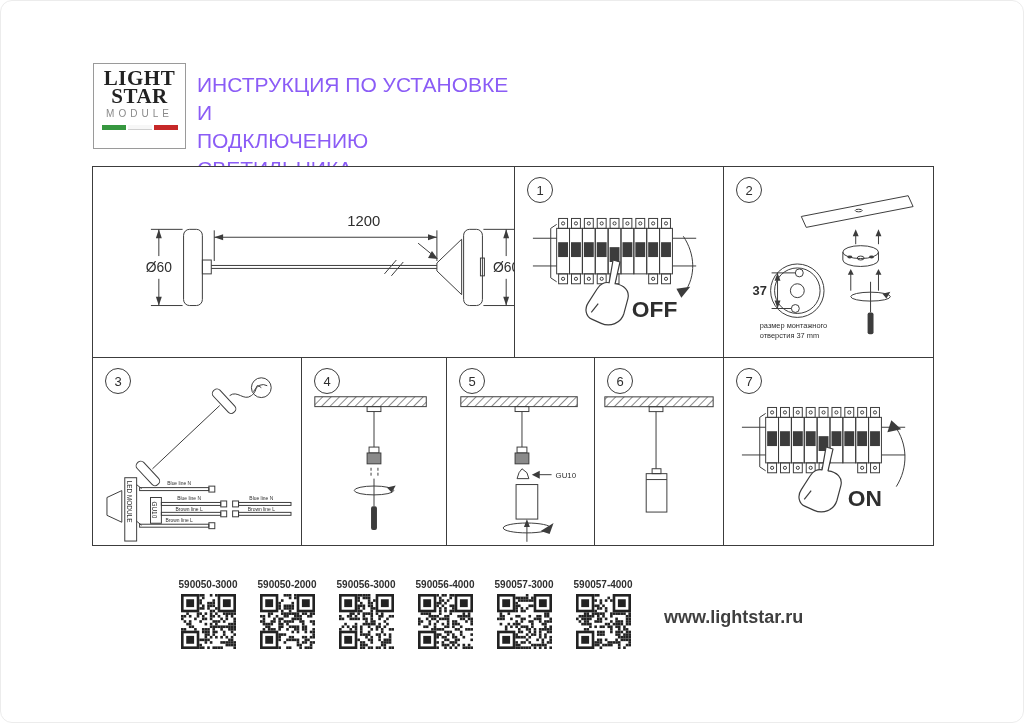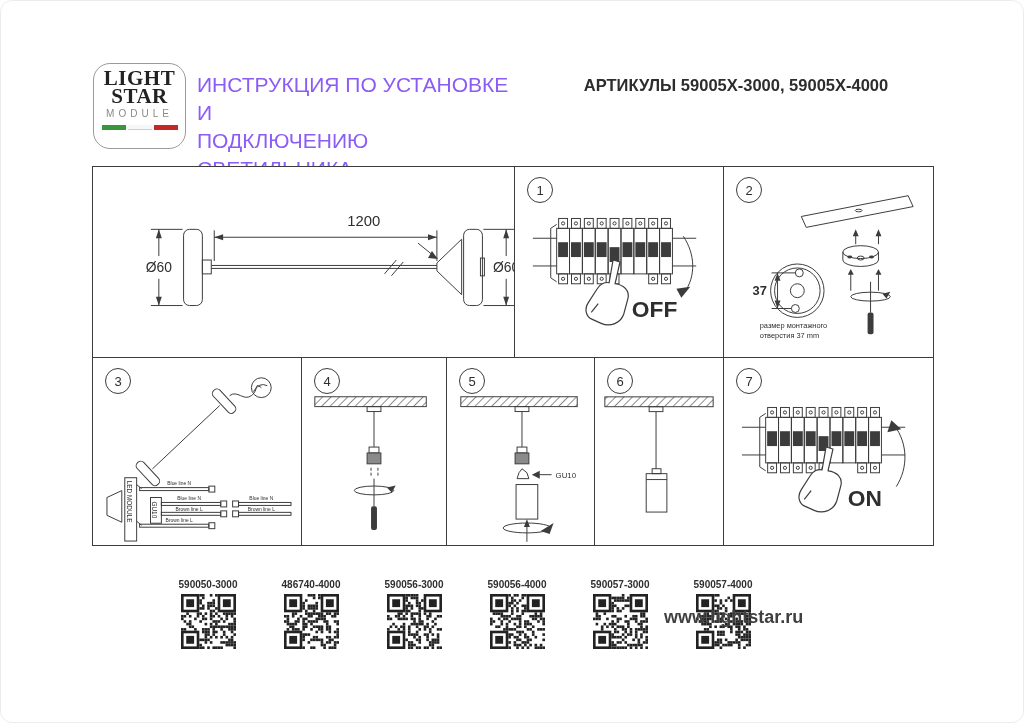--- a/index.html
+++ b/index.html
@@ -1,19 +1,19 @@
 <!DOCTYPE html>
 <html><head>
 <meta charset="utf-8">
 <style>
   html,body{margin:0;padding:0;background:#ffffff;}
   .page{position:relative;width:1024px;height:723px;background:#fff;
         font-family:"Liberation Sans", sans-serif;color:#2e2e2e;overflow:hidden;
         border:1px solid #ececec;border-radius:12px;box-sizing:border-box;}
-  .abs{position:absolute;border-radius:17px;}
+  .abs{position:absolute;}
   
   .logo-box{left:92px;top:62px;width:93px;height:86px;border:1px solid #9a9a9a;
             background:#fff;text-align:center;box-sizing:border-box;padding-top:5px;}
   .logo-word{font-family:"Liberation Serif", serif;font-weight:700;font-size:21px;
              line-height:18px;color:#222;letter-spacing:0.5px;}
   .logo-group{font-size:10px;letter-spacing:4px;color:#8a8a8a;margin-top:3px;}
   .flag{display:flex;justify-content:center;gap:2px;margin-top:6px;}
   .flag span{display:inline-block;width:24px;height:5px;}
   .flag .g{background:#36973f;}
   .flag .w{background:#f7f7f7;border-bottom:1px solid #cfcfcf;box-sizing:border-box;}
@@ -23,21 +23,21 @@
   .series-block{left:545px;top:68px;width:380px;text-align:center;}
   .series-name{font-size:17px;font-weight:700;color:#2d2d2d;}
   .series-articles{font-size:16.5px;font-weight:700;color:#2d2d2d;margin-top:7px;}
   
   .panel{position:absolute;border:1px solid #3c3c3c;background:#fff;box-sizing:border-box;}
   .panel svg{display:block;width:100%;height:100%;}
   .badge{position:absolute;top:10px;left:12px;width:24px;height:24px;border:1px solid #3c3c3c;
          border-radius:50%;display:flex;align-items:center;justify-content:center;
          font-size:13px;color:#2e2e2e;background:#fff;z-index:2;}
   
-  .qr-row{left:176px;top:578px;display:flex;gap:24px;}
+  .qr-row{left:176px;top:578px;display:flex;}
   .qr-item{width:62px;margin-right:17px;text-align:center;}
   .qr-label{font-size:10px;font-weight:600;color:#2f2f2f;white-space:nowrap;}
   .qr-img{width:55px;height:55px;margin:4px auto 0;}
   .website{left:663px;top:606px;font-size:18px;font-weight:700;color:#3f3f3f;}
   svg text{font-family:"Liberation Sans", sans-serif;fill:#2e2e2e;}
   .ln{stroke:#3c3c3c;fill:none;stroke-width:1;}
   .fil{fill:#3c3c3c;stroke:none;}
 </style>
 </head>
 <body>
@@ -52,21 +52,20 @@
       <span class="g"></span>
         <span class="w"></span>
         <span class="r"></span>
     </div>
   </div>
   <div class="abs doc-title">
     <div>ИНСТРУКЦИЯ ПО УСТАНОВКЕ И</div>
     <div>ПОДКЛЮЧЕНИЮ СВЕТИЛЬНИКА</div>
   </div>
   <div class="abs series-block">
-    <div class="series-articles">АРТИКУЛЫ 59005X-3000, 59005X-4000</div>
   </div>
 
   <div class="panel" style="left:91px;top:165px;width:481px;height:192px;">
     <svg viewBox="0 0 423 192">
 
       <text x="243" y="60" font-size="15" text-anchor="middle">1200</text>
       <line class="ln" x1="92" y1="71" x2="317" y2="71"></line>
       <polygon class="fil" points="92,71 101,68 101,74"></polygon>
       <polygon class="fil" points="317,71 308,68 308,74"></polygon>
       <line class="ln" x1="92" y1="64" x2="92" y2="95"></line>
@@ -471,21 +470,21 @@
             <rect x="52.38" y="52.38" width="2.62" height="2.62"></rect>
             <rect x="1.31" y="1.31" width="15.71" height="15.71" fill="none" stroke="#222" stroke-width="2.62"></rect>
             <rect x="5.24" y="5.24" width="7.86" height="7.86"></rect>
             <rect x="37.98" y="1.31" width="15.71" height="15.71" fill="none" stroke="#222" stroke-width="2.62"></rect>
             <rect x="41.90" y="5.24" width="7.86" height="7.86"></rect>
             <rect x="1.31" y="37.98" width="15.71" height="15.71" fill="none" stroke="#222" stroke-width="2.62"></rect>
             <rect x="5.24" y="41.90" width="7.86" height="7.86"></rect>
           </svg></div>
     </div>
     <div class="qr-item">
-      <div class="qr-label">486740-4000</div>
+      <div class="qr-label">590050-2000</div>
       <div class="qr-img"><svg viewBox="0 0 55 55" width="55" height="55" fill="#222">
             <rect x="23.57" y="0.00" width="2.62" height="2.62"></rect>
             <rect x="26.19" y="0.00" width="2.62" height="2.62"></rect>
             <rect x="28.81" y="0.00" width="2.62" height="2.62"></rect>
             <rect x="34.05" y="0.00" width="2.62" height="2.62"></rect>
             <rect x="28.81" y="2.62" width="2.62" height="2.62"></rect>
             <rect x="34.05" y="2.62" width="2.62" height="2.62"></rect>
             <rect x="20.95" y="5.24" width="2.62" height="2.62"></rect>
             <rect x="18.33" y="7.86" width="2.62" height="2.62"></rect>
             <rect x="31.43" y="7.86" width="2.62" height="2.62"></rect>

